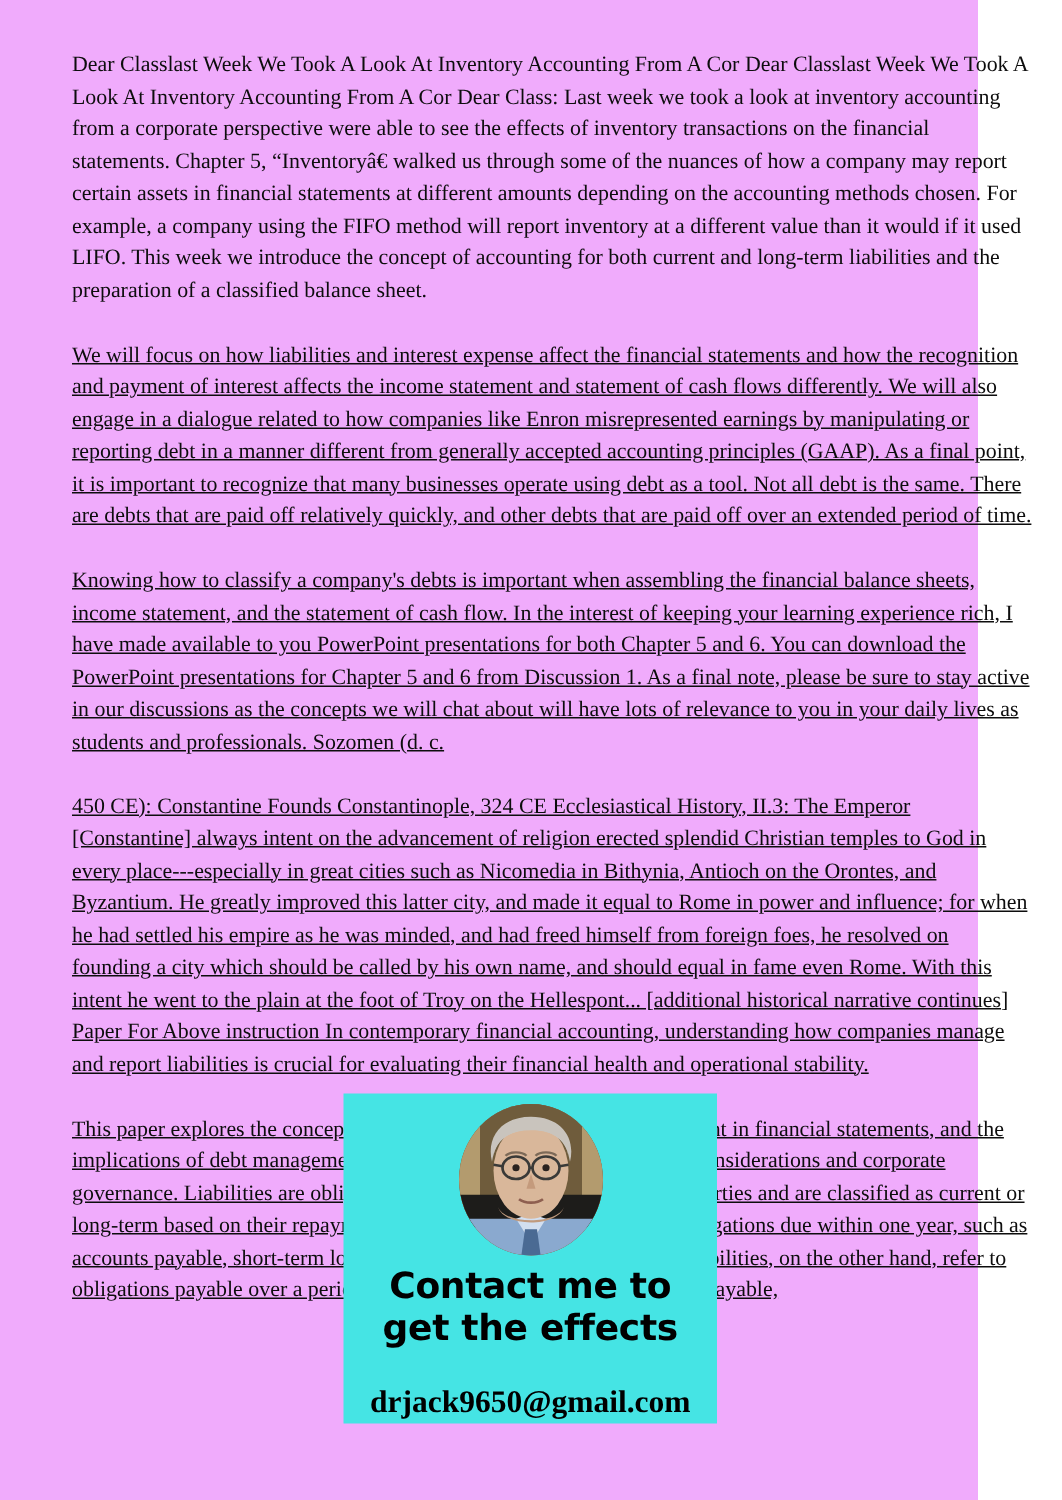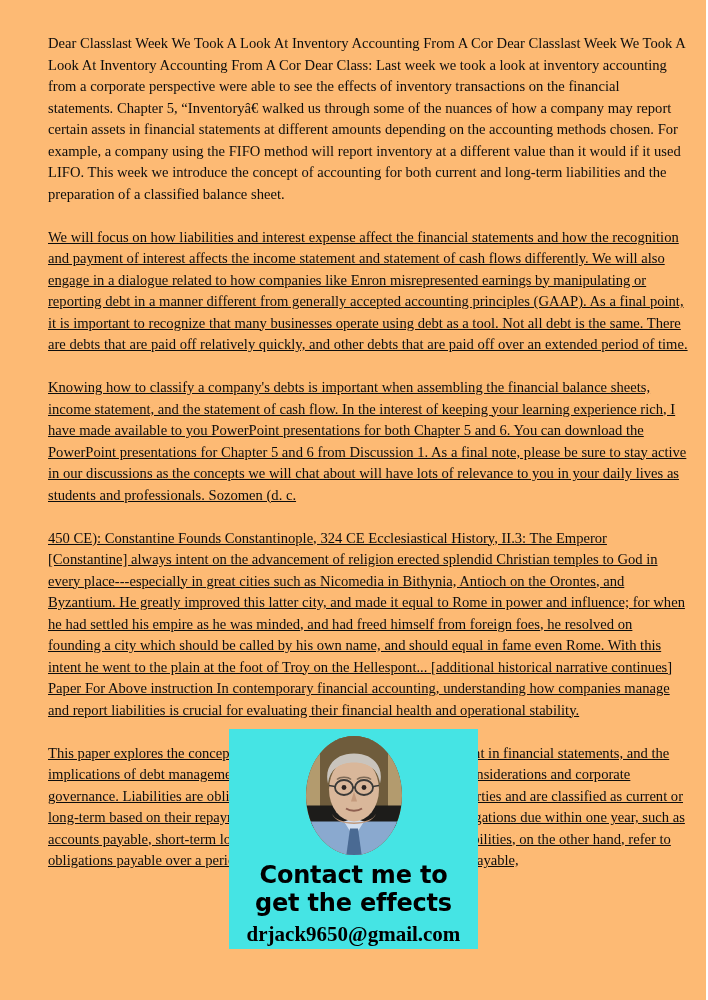--- a/index.html
+++ b/index.html
@@ -10,23 +10,23 @@
     width: 708px;
     height: 1000px;
     background: #ffffff;
     font-family: "Liberation Serif", "DejaVu Serif", serif;
     overflow: hidden;
     position: relative;
   }
 
   #page {
     position: relative;
-    width: 706px;
+    width: 652px;
     height: 1000px;
-    background: #fdba74;
+    background: #f0abfc;
   }
 
   #doc-body {
     position: absolute;
     left: 48px;
     top: 33px;
     width: 640px;
   }
 
   .para {
@@ -84,21 +84,21 @@
     color: #000000;
     letter-spacing: -0.2px;
   }
 
   .email-line {
     font-family: "Liberation Serif", "DejaVu Serif", serif;
     font-weight: bold;
     font-size: 21px;
     line-height: 30px;
     color: #000000;
-    margin-top: 2px;
+    margin-top: 20px;
   }
 </style>
 </head>
 <body>
 
 <div id="page">
 
   <div id="doc-body">
     <p class="para">Dear Classlast Week We Took A Look At Inventory Accounting From A Cor Dear Classlast Week We Took A Look At Inventory Accounting From A Cor Dear Class: Last week we took a look at inventory accounting from a corporate perspective were able to see the effects of inventory transactions on the financial statements. Chapter 5, “Inventoryâ€ walked us through some of the nuances of how a company may report certain assets in financial statements at different amounts depending on the accounting methods chosen. For example, a company using the FIFO method will report inventory at a different value than it would if it used LIFO. This week we introduce the concept of accounting for both current and long-term liabilities and the preparation of a classified balance sheet.</p>
     <p class="para">We will focus on how liabilities and interest expense affect the financial statements and how the recognition and payment of interest affects the income statement and statement of cash flows differently. We will also engage in a dialogue related to how companies like Enron misrepresented earnings by manipulating or reporting debt in a manner different from generally accepted accounting principles (GAAP). As a final point, it is important to recognize that many businesses operate using debt as a tool. Not all debt is the same. There are debts that are paid off relatively quickly, and other debts that are paid off over an extended period of time.</p>

